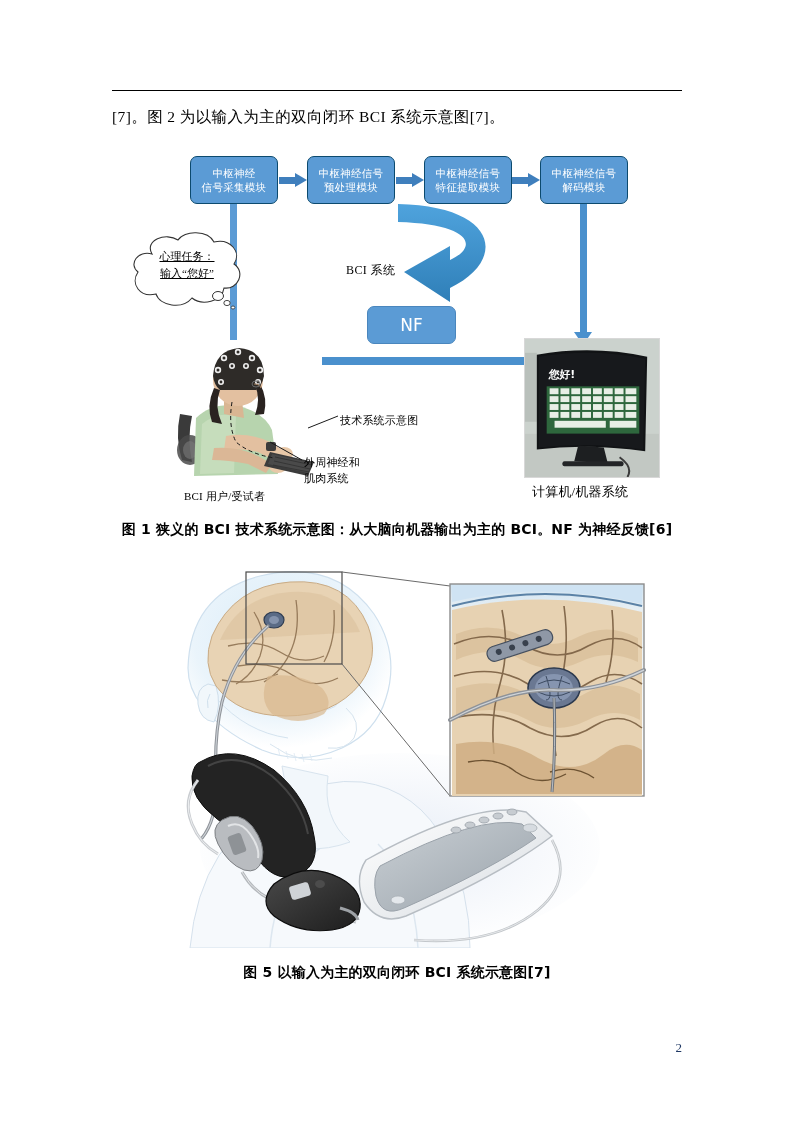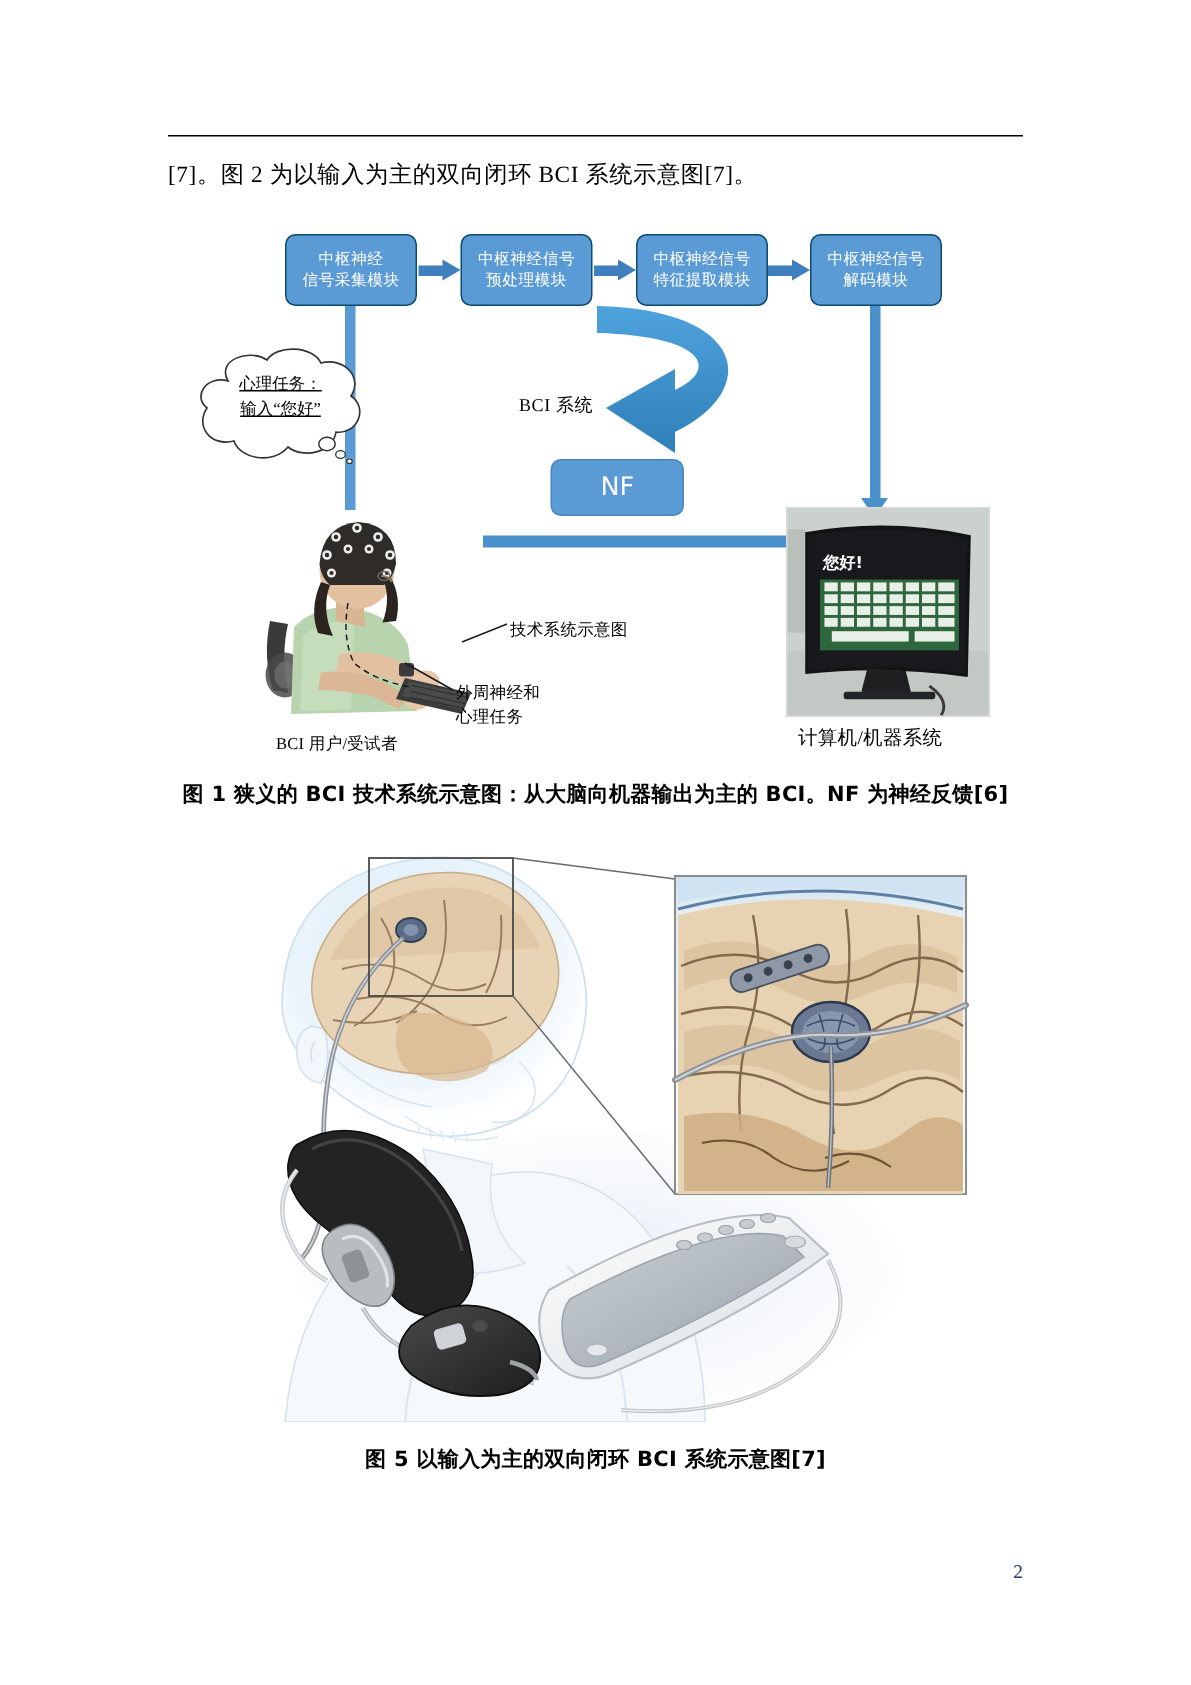--- a/index.html
+++ b/index.html
@@ -535,21 +535,21 @@
       <rect x="86" y="83" width="27" height="7"></rect>
     </g>
 
     <path d="M54 108 l26 2 l4 16 l-34 -2 Z" fill="#1d1f21"></path>
     <rect x="38" y="124" width="62" height="5" rx="2" fill="#232527"></rect>
     <path d="M96 120 q14 10 8 20" stroke="#3a3a3a" stroke-width="2" fill="none"></path>
   </svg>
 
   <div class="fig-callout" id="callout-keyboard">技术系统示意图</div>
   <div class="fig-callout" id="callout-pns">外周神经和
-心理任务</div>
+肌肉系统</div>
   <div class="fig-callout" id="callout-user">BCI 用户/受试者</div>
   <div class="fig-callout" id="callout-machine">计算机/机器系统</div>
 
   <svg style="position:absolute;left:0;top:0;width:570px;height:370px;pointer-events:none">
     <line x1="226" y1="276" x2="196" y2="288" stroke="#1a1a1a" stroke-width="1"></line>
     <line x1="190" y1="320" x2="158" y2="302" stroke="#1a1a1a" stroke-width="1"></line>
   </svg>
 </div>
 
 <div class="fig-caption" id="cap1">图 1 狭义的 BCI 技术系统示意图：从大脑向机器输出为主的 BCI。NF 为神经反馈[6]</div>

